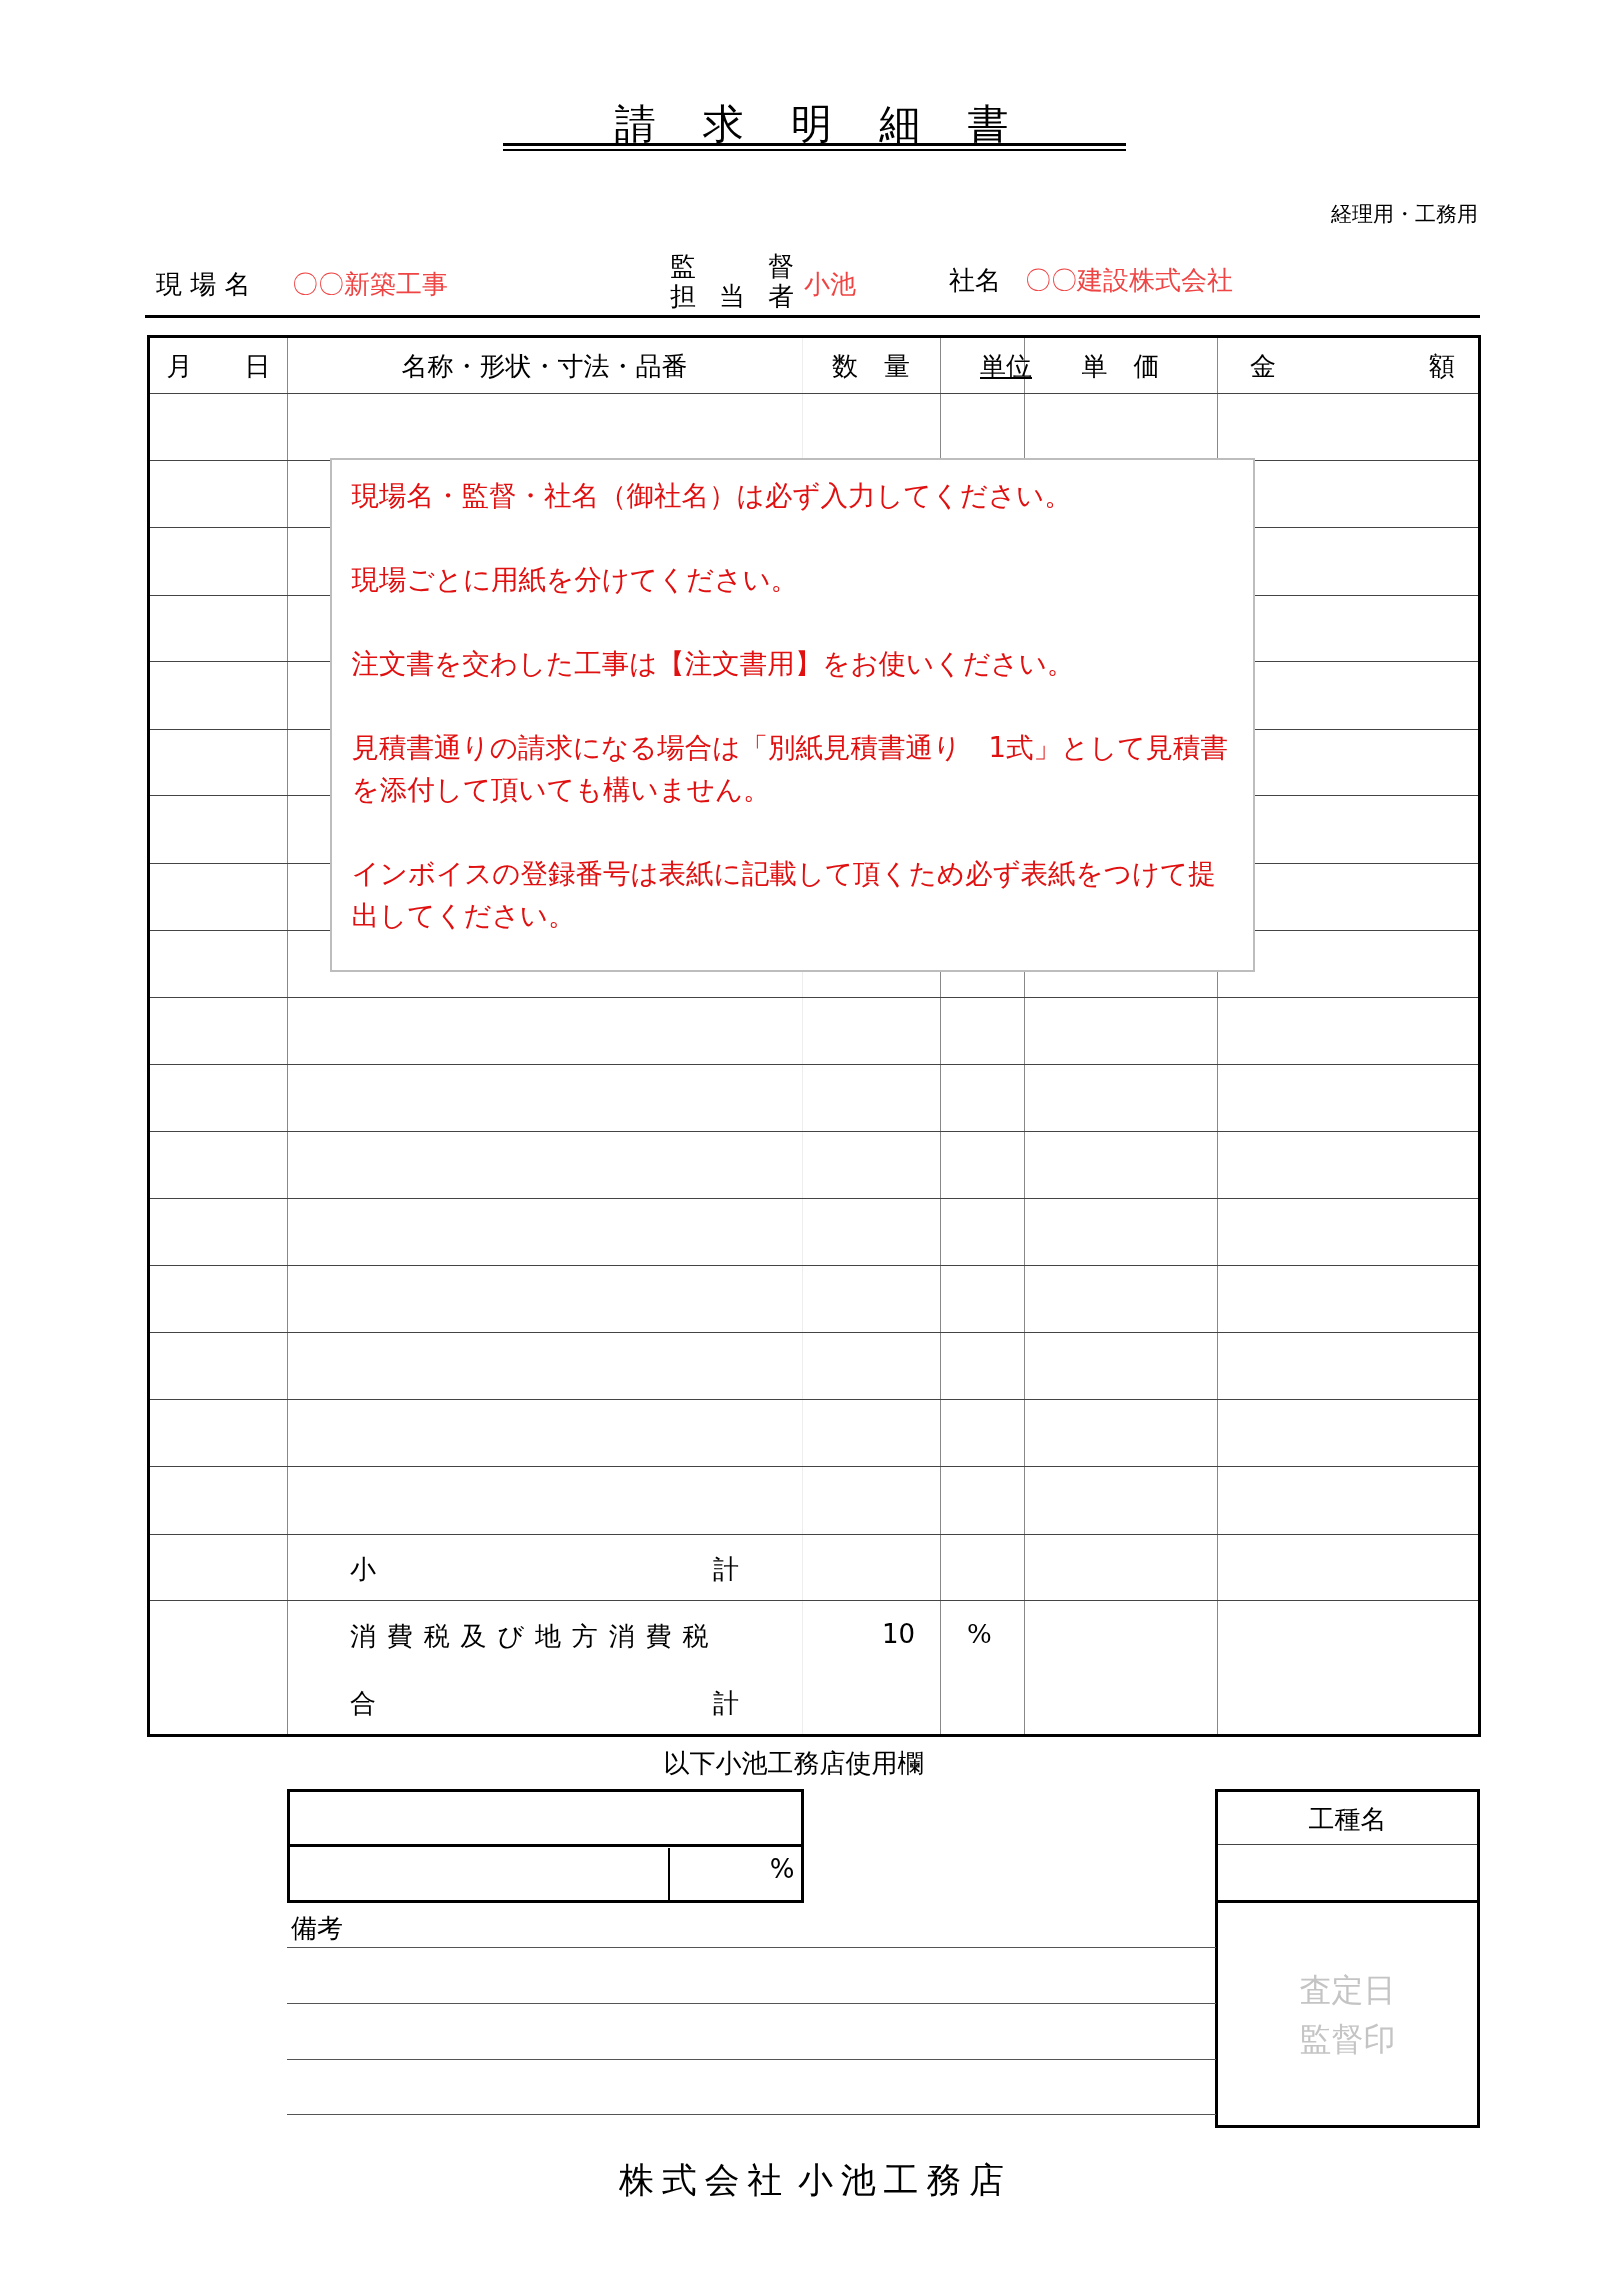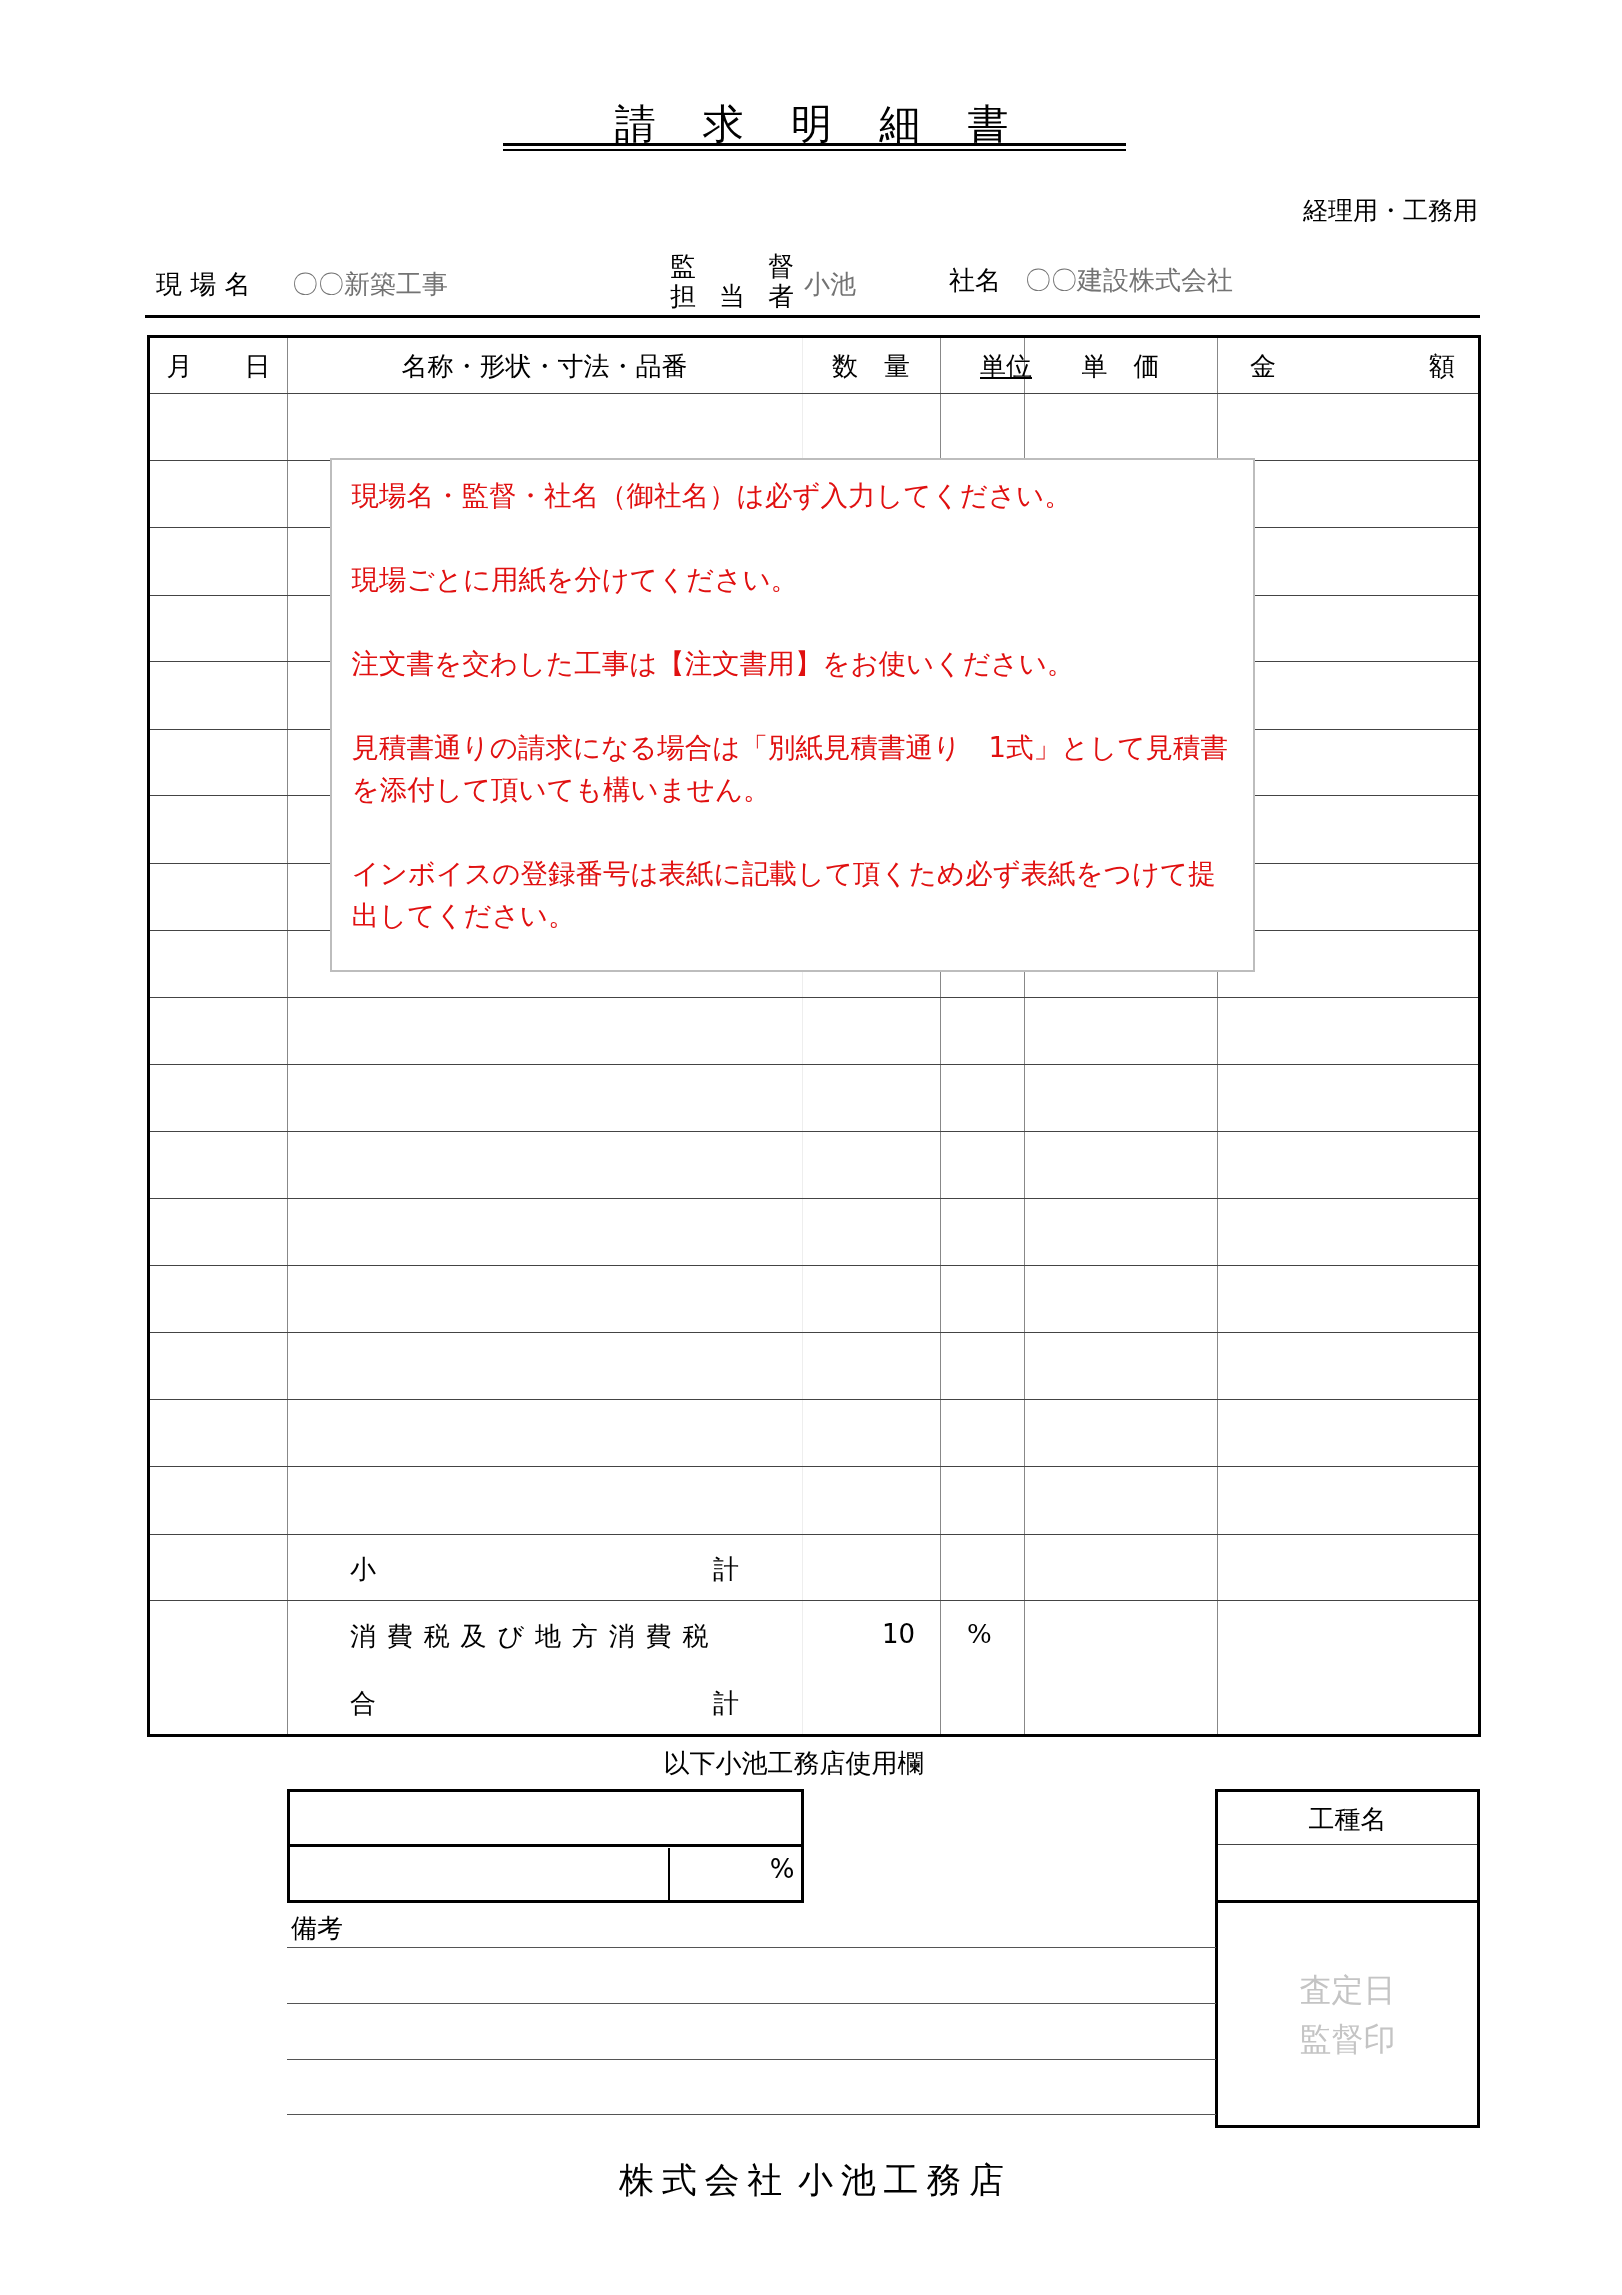--- a/index.html
+++ b/index.html
@@ -3,23 +3,23 @@
 <meta charset="utf-8">
 <style>
   html, body { margin:0; padding:0; background:#ffffff; }
   body { width:1623px; height:2295px; position:relative; overflow:hidden;
          font-family:"DejaVu Serif","Liberation Serif",serif; color:#000; }
   .abs { position:absolute; }
   .title { left:0; width:1623px; top:97px; text-align:center; font-size:41px; letter-spacing:0; }
   .title span { display:inline-block; margin:0 23.6px; }
   .title-ul1 { left:503px; top:143px; width:623px; height:3.3px; background:#000; }
   .title-ul2 { left:503px; top:149px; width:623px; height:2px; background:#000; }
-  .usage { right:145px; top:194px; font-size:25px; }
+  .usage { right:145px; top:200px; font-size:21px; }
   .info { top:263px; font-size:26px; white-space:nowrap; }
-  .red { color:#737373; }
+  .red { color:#ef4444; }
   .info-line { left:145px; top:315px; width:1335px; height:3.3px; background:#000; }
   .sup-label { font-size:26px; line-height:30px; }
   .sup-label .r { display:flex; justify-content:space-between; width:124px; }
 
   .tbl { left:147px; top:335px; width:1334px; height:1402px; border:3.3px solid #000; box-sizing:border-box; }
   .vline { position:absolute; top:0; bottom:0; width:0.7px; background:#888; }
   .hline { position:absolute; left:0; right:0; height:1.3px; background:#444; }
   .hcell { position:absolute; top:0; height:56px; display:flex; align-items:center; font-size:26px; }
   .sumlabel { position:absolute; font-size:26px; }
 

